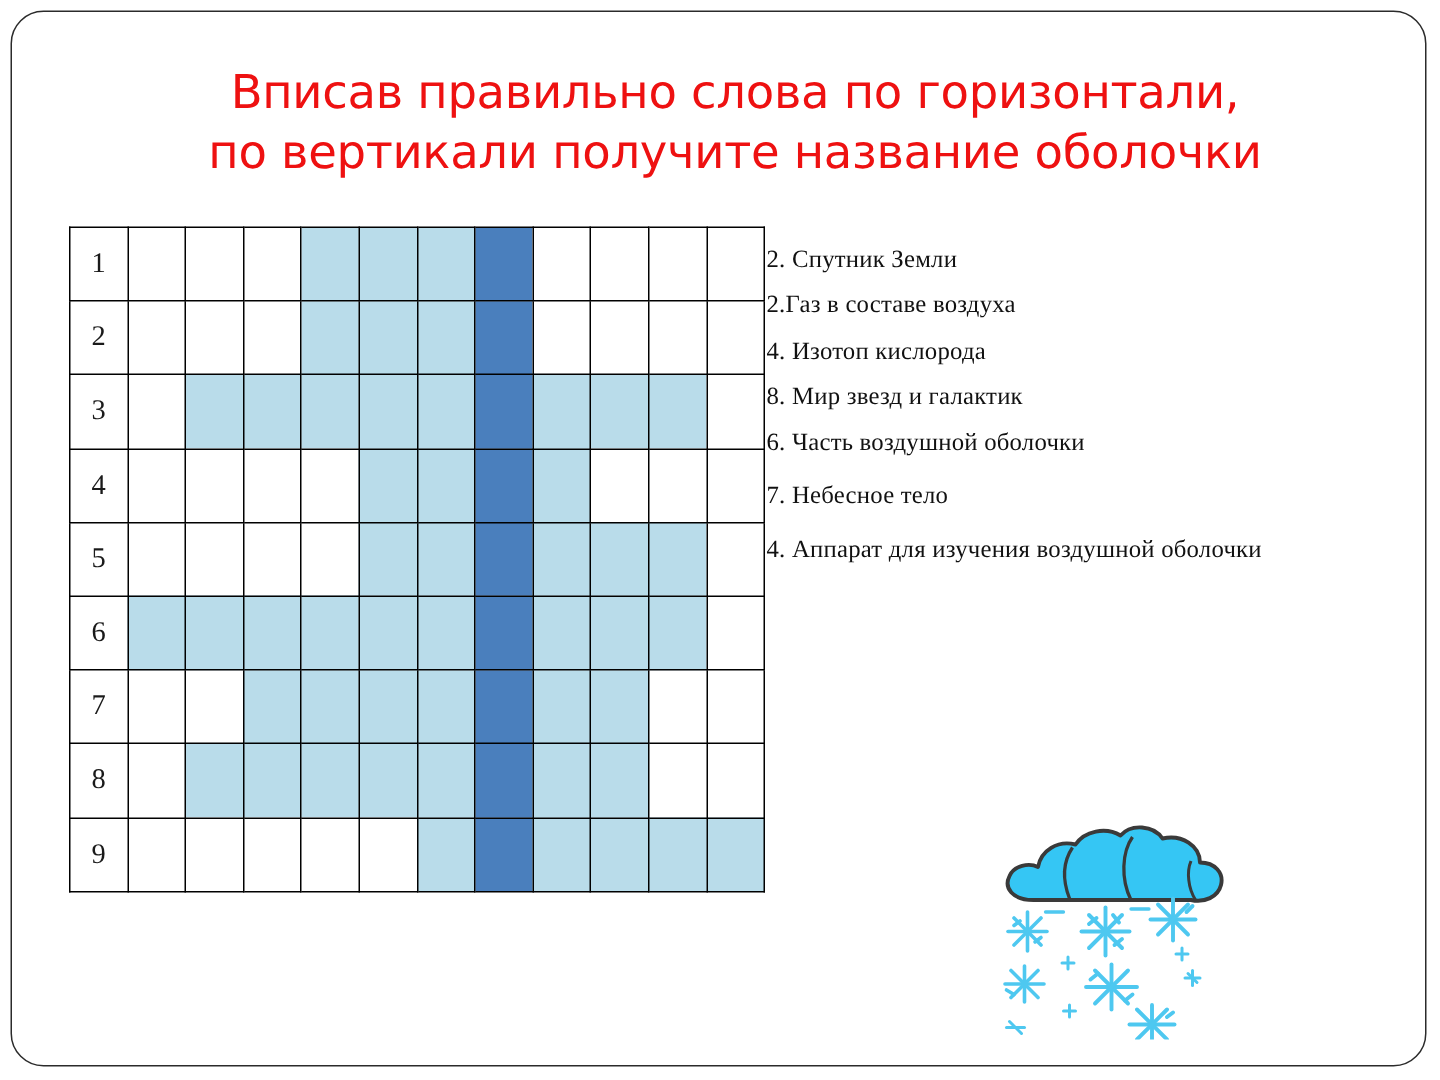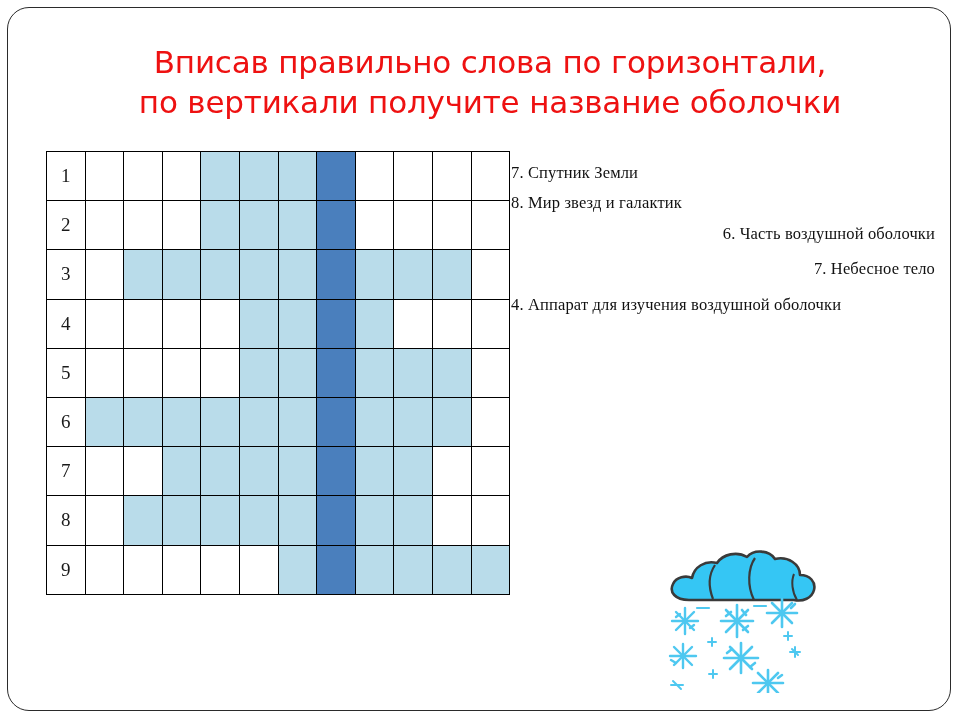--- a/index.html
+++ b/index.html
@@ -82,21 +82,21 @@
     font-family: "Liberation Serif", "DejaVu Serif", serif;
     font-size: 16.5px;
     color: #111111;
     line-height: 1.18;
   }
   #clues .clue {
     margin: 0 0 13px 0;
     letter-spacing: 0.15px;
   }
   #clues .clue.tight { margin-bottom: 11px; }
-  #clues .clue.wide  { margin-bottom: 16px; text-align: right; }
+  #clues .clue.wide  { margin-bottom: 16px; }
 
   
   #weather-art {
     position: absolute;
     left: 655px;
     top: 548px;
     width: 190px;
     height: 145px;
   }
   #weather-art svg { display: block; }
@@ -240,21 +240,23 @@
             <td class="lt"></td>
             <td class="lt"></td>
             <td class="lt"></td>
             <td class="lt"></td>
           </tr>
         </tbody>
     </table>
   </div>
 
   <div id="clues">
-      <p class="clue tight">7. Спутник Земли</p>
+      <p class="clue tight">2. Спутник Земли</p>
+      <p class="clue tight"> 2.Газ в составе воздуха</p>
+      <p class="clue tight">4. Изотоп кислорода</p>
       <p class="clue tight">8. Мир звезд и галактик</p>
       <p class="clue wide">6. Часть воздушной оболочки</p>
       <p class="clue wide">7. Небесное тело</p>
       <p class="clue ">4. Аппарат для изучения  воздушной оболочки</p>
     </div>
 
   <div id="weather-art">
     <svg width="190" height="145" viewBox="0 0 190 145" xmlns="http://www.w3.org/2000/svg">
 
       <g>

